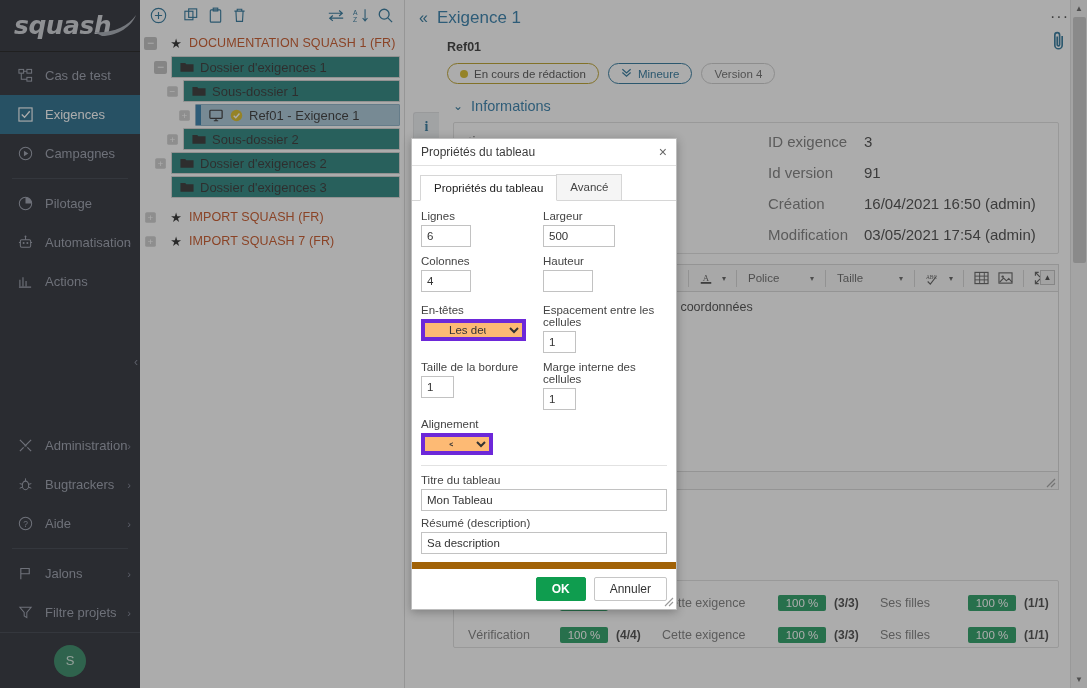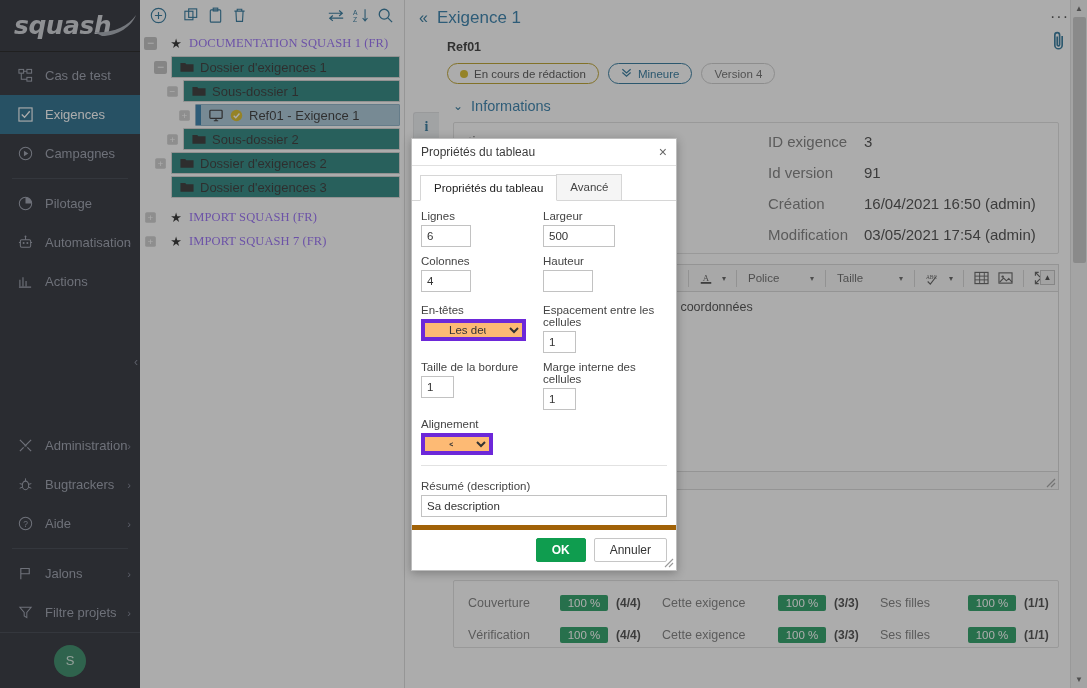--- a/index.html
+++ b/index.html
@@ -100,21 +100,21 @@
     padding-left: 6px; overflow: hidden; cursor: pointer;
     min-width: 0;
   }
   .node-box.sel { background: #9fc1d4; border-color: #7fa8bf; }
   .node-box.plain { border: none; background: transparent; }
   .node-bar { width: 5px; height: 22px; flex: 0 0 5px; }
   .node-ico { width: 18px; flex: 0 0 18px; display: inline-flex; align-items: center; justify-content: center; margin-right: 4px; }
   .node-lbl { color: #0f4c69; white-space: nowrap; overflow: hidden; text-overflow: ellipsis; }
   .node-lbl.dark { color: #1b1b1b; }
   .star { color: #111; font-size: 13px; }
-  .root-lbl { color: #8b5cf6; letter-spacing: 0.1px; font-size: 12.5px; font-family: Liberation Serif, serif; }
+  .root-lbl { color: #c2410c; letter-spacing: 0.1px; font-size: 12.5px; }
   .indent-1 { padding-left: 10px; }
   .indent-2 { padding-left: 22px; }
   .indent-3 { padding-left: 34px; }
 
   
   .content {
     flex: 1; height: 688px; background: #ffffff;
     position: relative; overflow: hidden;
   }
   .ct-head { padding: 8px 16px 0 14px; position: relative; }
@@ -266,21 +266,21 @@
   .fselect {
     height: 22px; border: 4px solid #6d28d9; background: #fdba74;
     font-size: 11.5px; color: #333; padding: 0 20px;
     font-family: "Liberation Sans", sans-serif;
   }
   .fselect.w105 { width: 105px; }
   .fselect.w72 { width: 72px; }
   .fgap { height: 8px; }
   .modal-divider { height: 1px; background: #e2e2e2; margin: 10px 0 8px 0; }
   .modal-foot {
-    border-top: 5px solid #a16207; padding: 8px 9px;
+    border-top: 7px solid #a16207; padding: 8px 9px;
     display: flex; justify-content: flex-end; gap: 8px; position: relative;
   }
   .mbtn { height: 24px; padding: 0 15px; font-size: 12px; border-radius: 2px; cursor: pointer; display:inline-flex; align-items:center; }
   .mbtn.ok { background: #0f9d4f; color: #fff; border: 1px solid #0f9d4f; font-weight: bold; }
   .mbtn.cancel { background: #fff; color: #333; border: 1px solid #c6c6c6; }
   .modal-grip { position: absolute; right: 2px; bottom: 2px; width: 10px; height: 10px; }
 </style>
 </head>
 <body>
 
@@ -843,20 +843,24 @@
         <div class="fcol left">
           <label class="flabel">Alignement</label>
           <select class="fselect w72">
             <option>&lt;indéfini&gt;</option>
           </select>
         </div>
       </div>
 
       <div class="modal-divider"></div>
 
+      <div class="fcol" style="width:100%">
+        <label class="flabel">Titre du tableau</label>
+        <input class="finput full" value="Mon Tableau" style="">
+      </div>
 
       <div class="fgap" style="height:6px"></div>
 
       <div class="fcol" style="width:100%">
         <label class="flabel">Résumé (description)</label>
         <input class="finput full" value="Sa description" style="">
       </div>
 
       <div class="fgap" style="height:4px"></div>
     </div>

